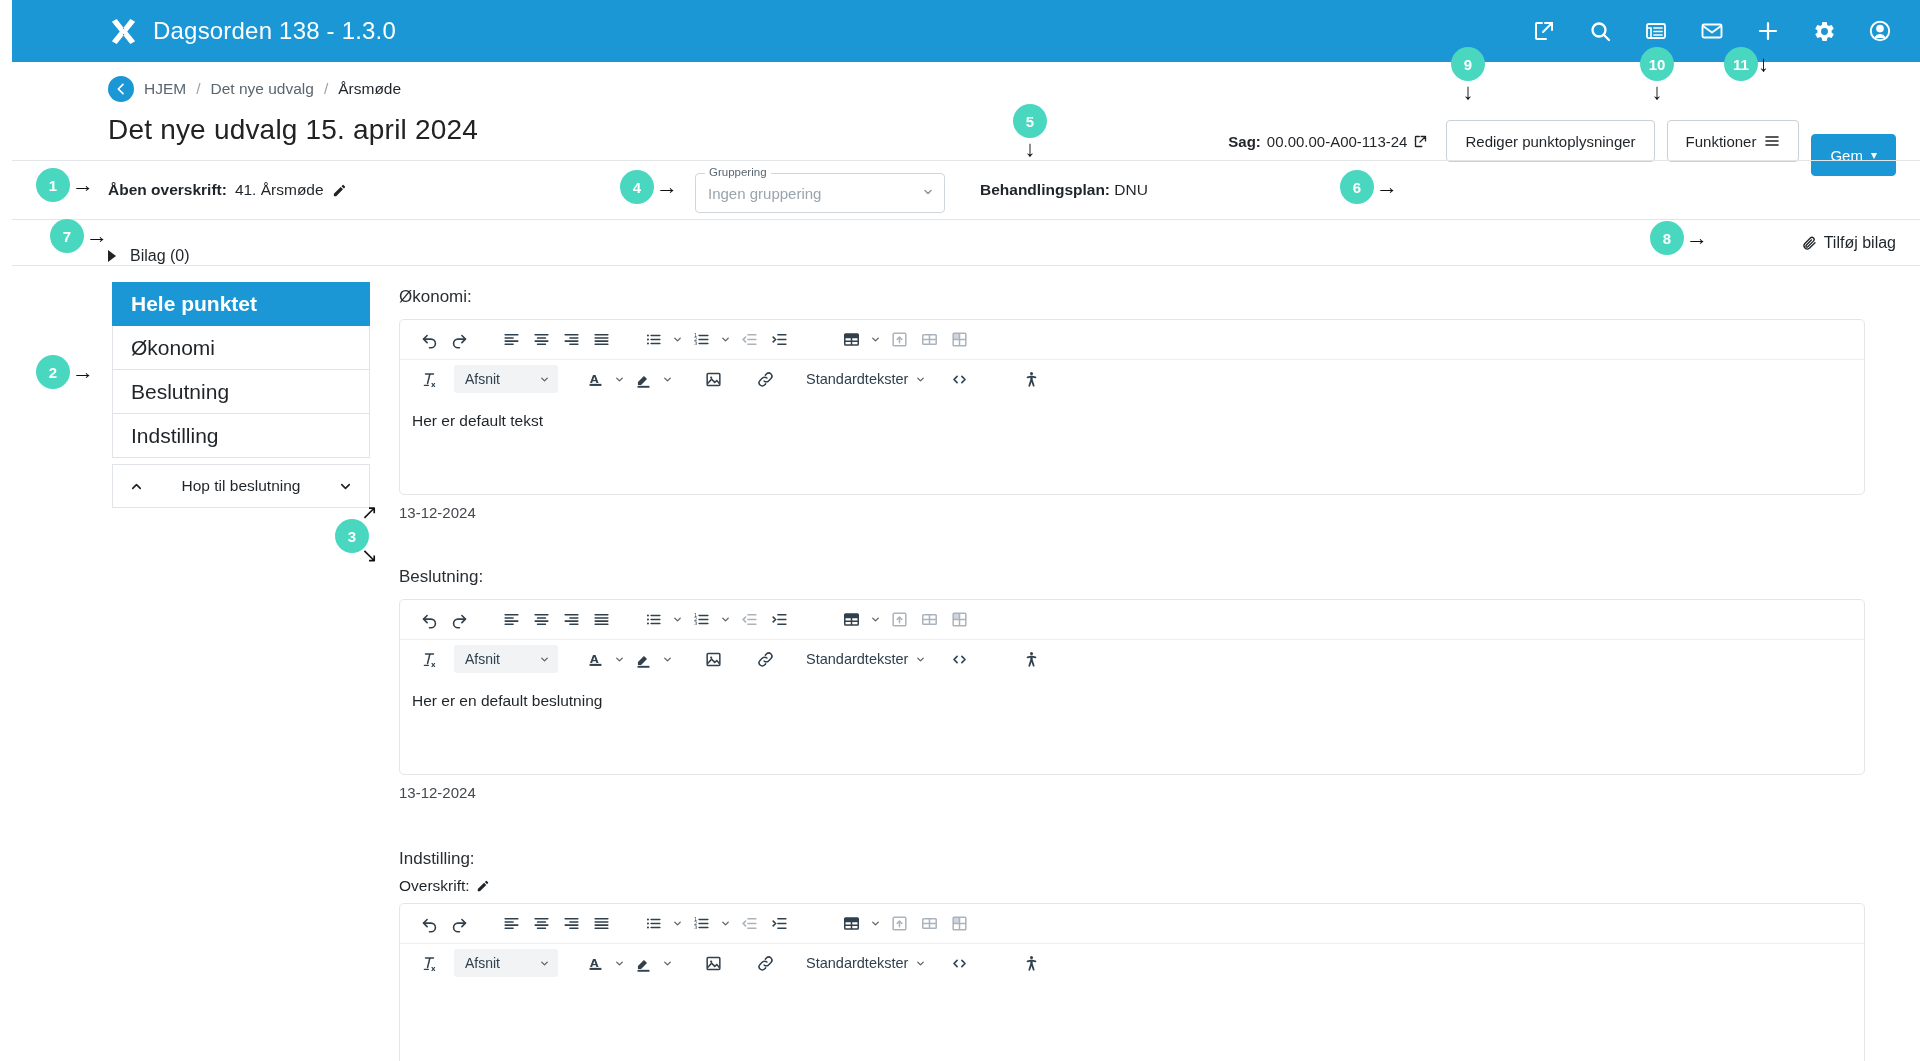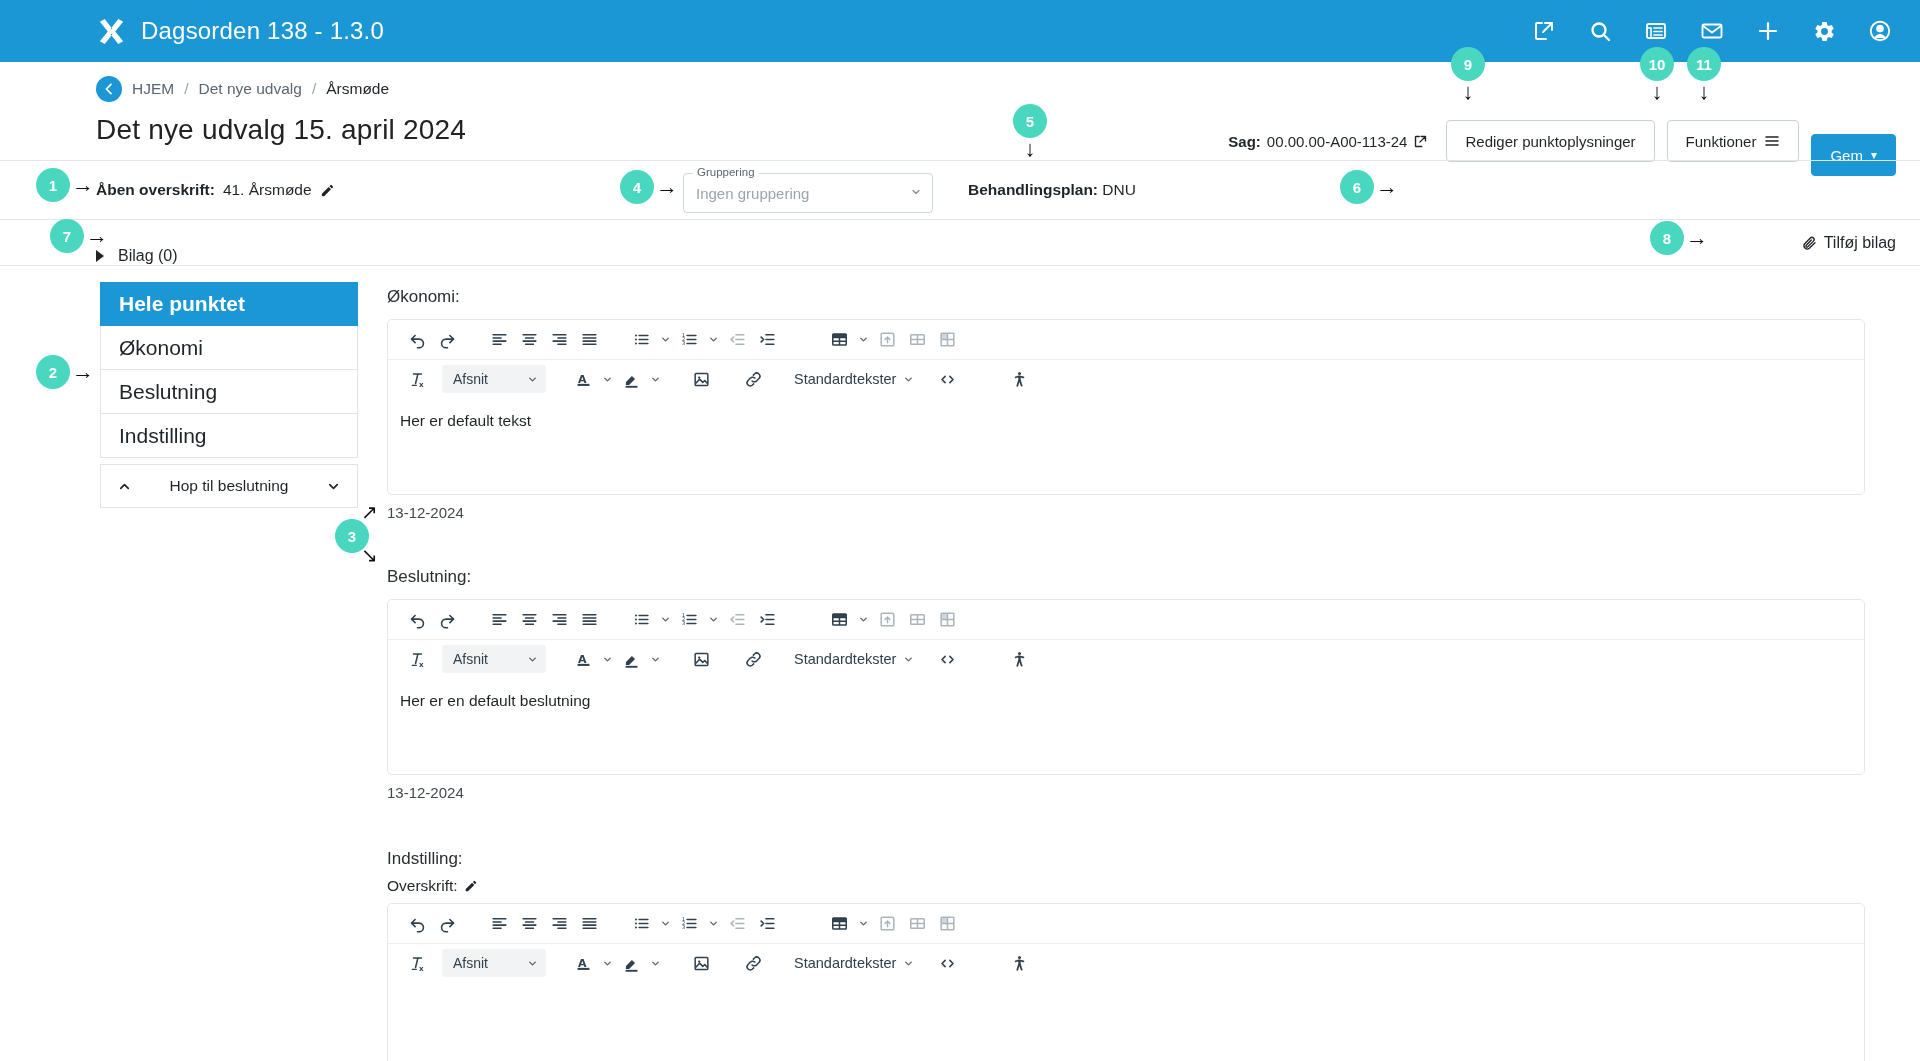--- a/index.html
+++ b/index.html
@@ -4,21 +4,21 @@
 <title>Dagsorden</title>
 <style>
   * { box-sizing: border-box; }
   html, body {
     margin: 0; padding: 0;
     width: 1920px; height: 1061px;
     background: #ffffff;
     font-family: "Liberation Sans", sans-serif;
     overflow: hidden;
   }
-  .page { position: relative; width: 1920px; height: 1061px; overflow: hidden; }
+  .page { position: relative; width: 1920px; height: 1061px; overflow: hidden; padding-left: 12px; }
 
   
   .appbar {
     height: 62px;
     background: #1b97d5;
     display: flex; align-items: center;
     padding: 0 26px 0 96px;
     color: #fff;
   }
   .logo-wrap { display: flex; align-items: center; gap: 14px; }
@@ -985,18 +985,18 @@
   <div class="ann ann-col" style="left:1451px; top:47px; flex-direction:column;">
     <span class="ann-bubble">9</span>
     <span class="ann-arrow down">↓</span>
   </div>
 
   <div class="ann ann-col" style="left:1640px; top:47px; flex-direction:column;">
     <span class="ann-bubble">10</span>
     <span class="ann-arrow down">↓</span>
   </div>
 
-  <div class="ann ann-col" style="left:1687px; top:47px; flex-direction:column;">
+  <div class="ann ann-col" style="left:1724px; top:47px; flex-direction:row;">
     <span class="ann-bubble">11</span>
     <span class="ann-arrow down">↓</span>
   </div>
 
 </div>
 
 </body></html>

